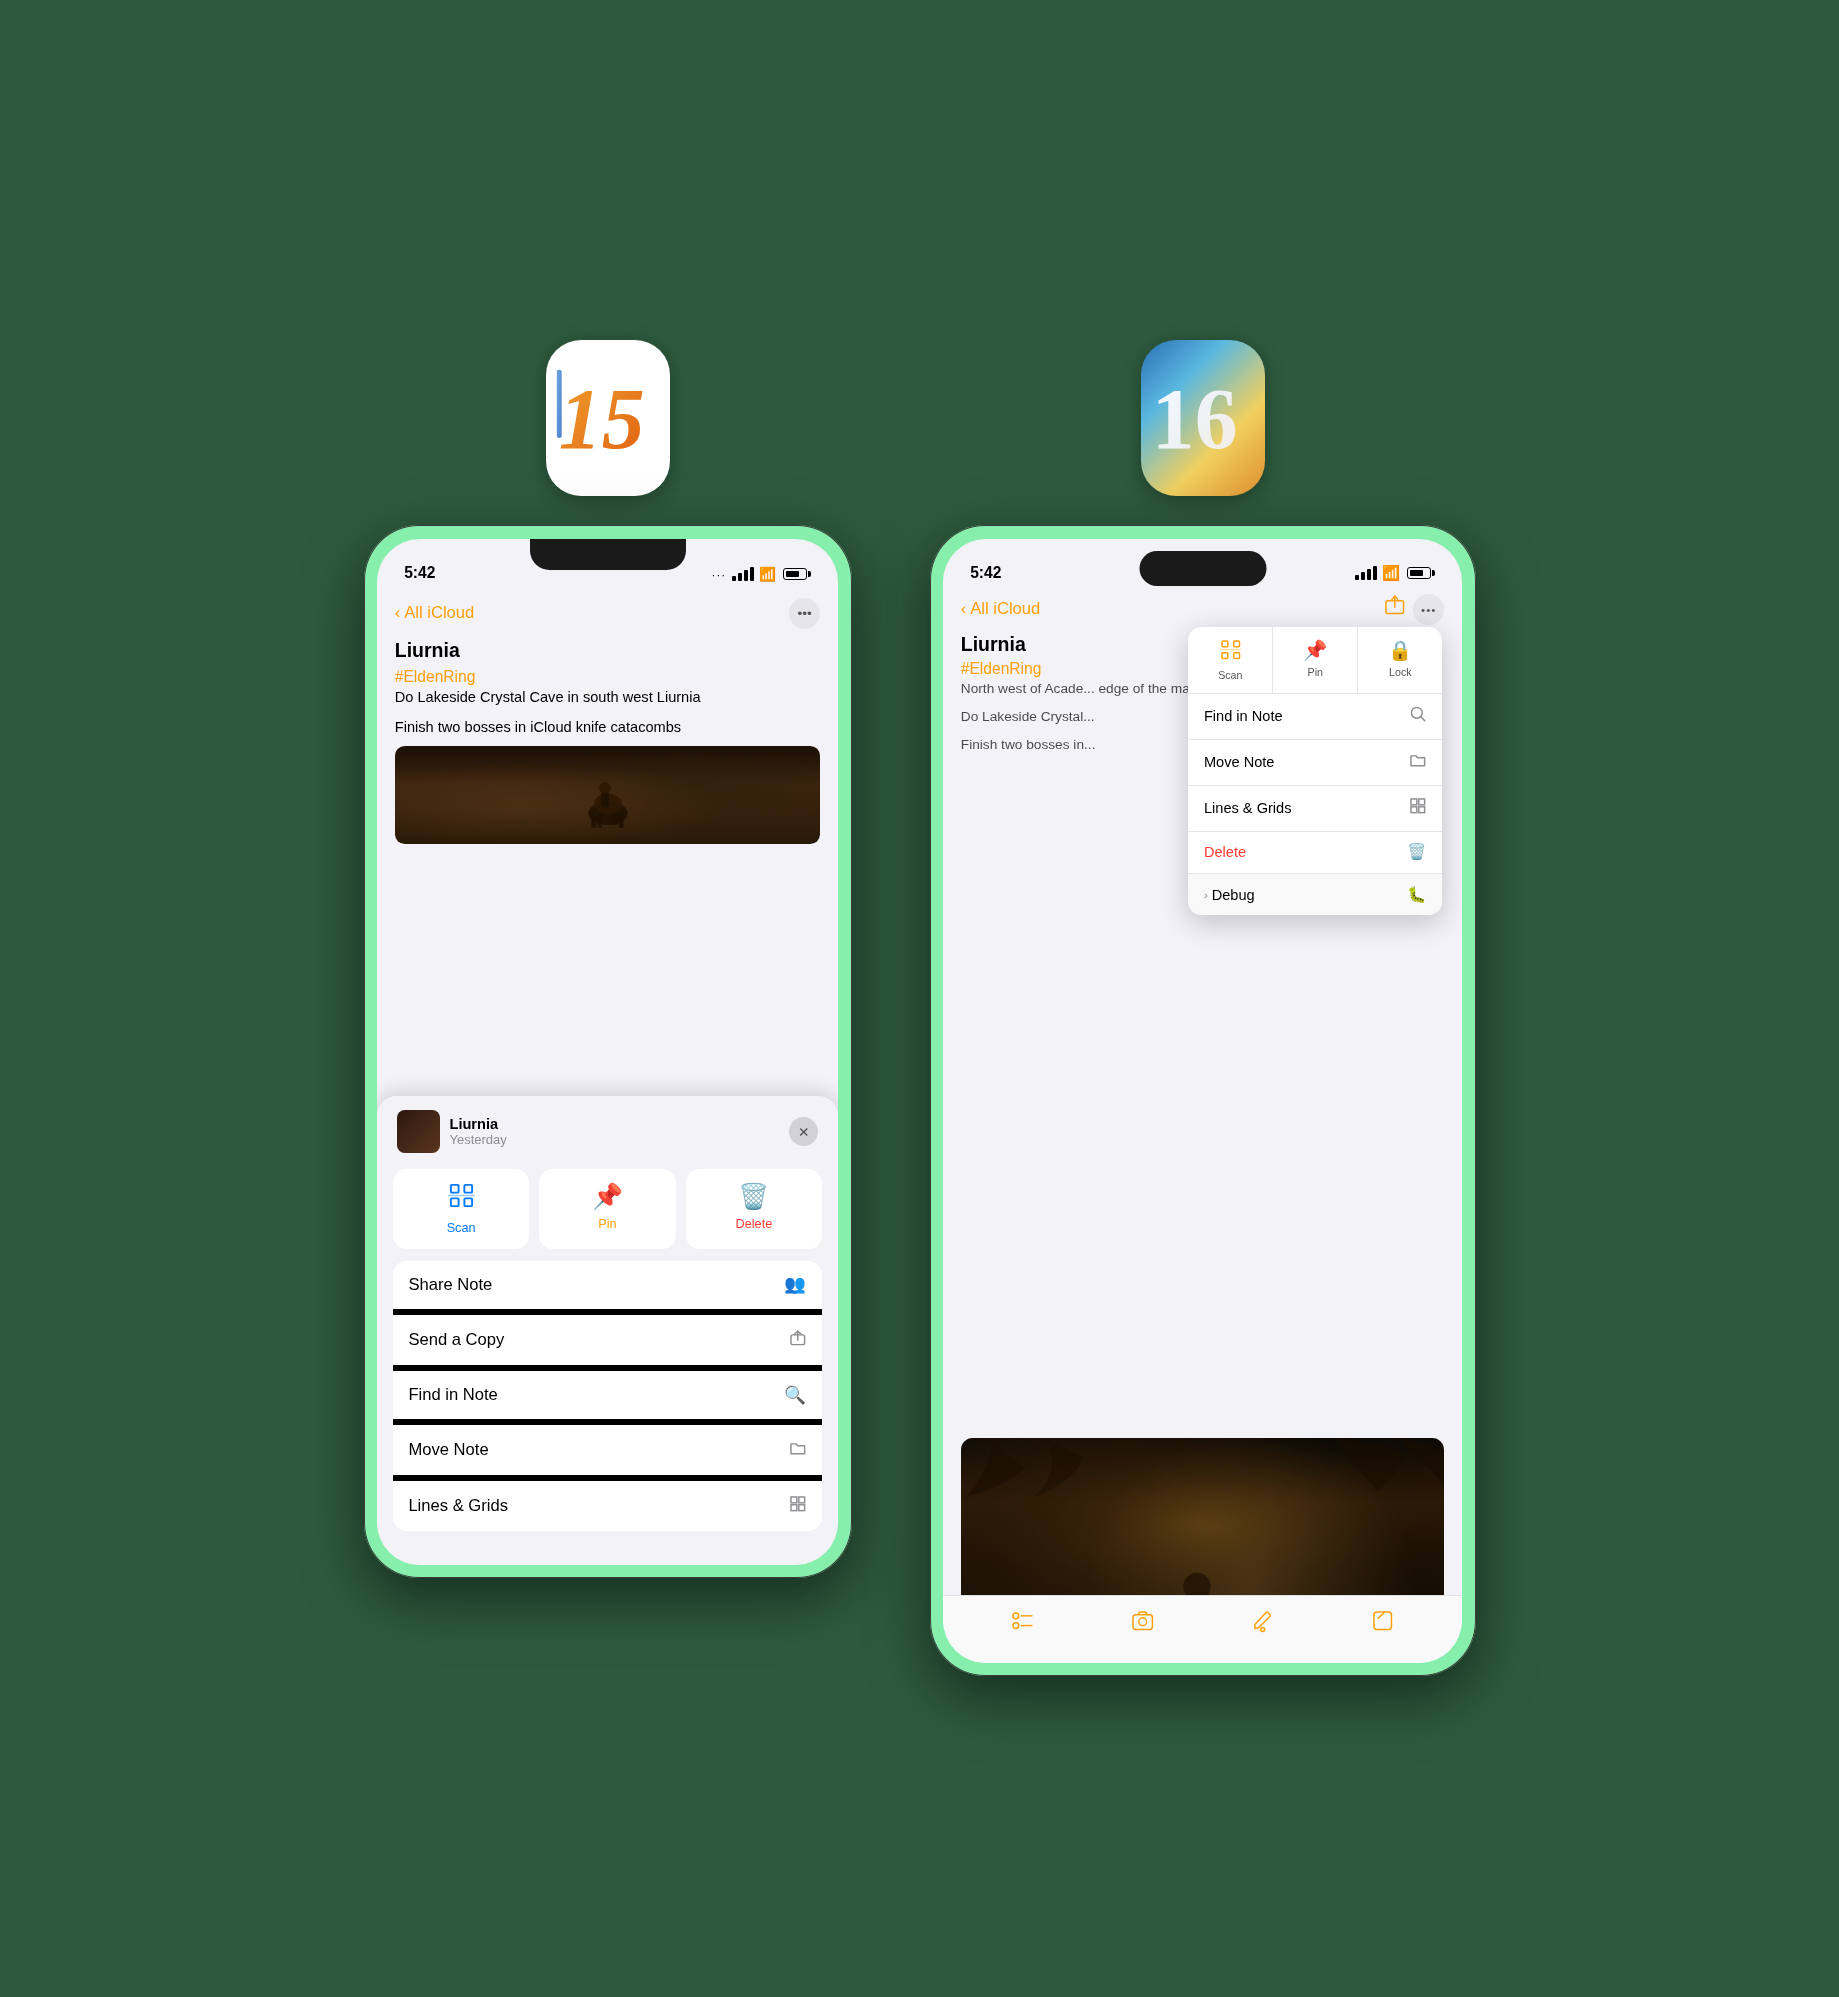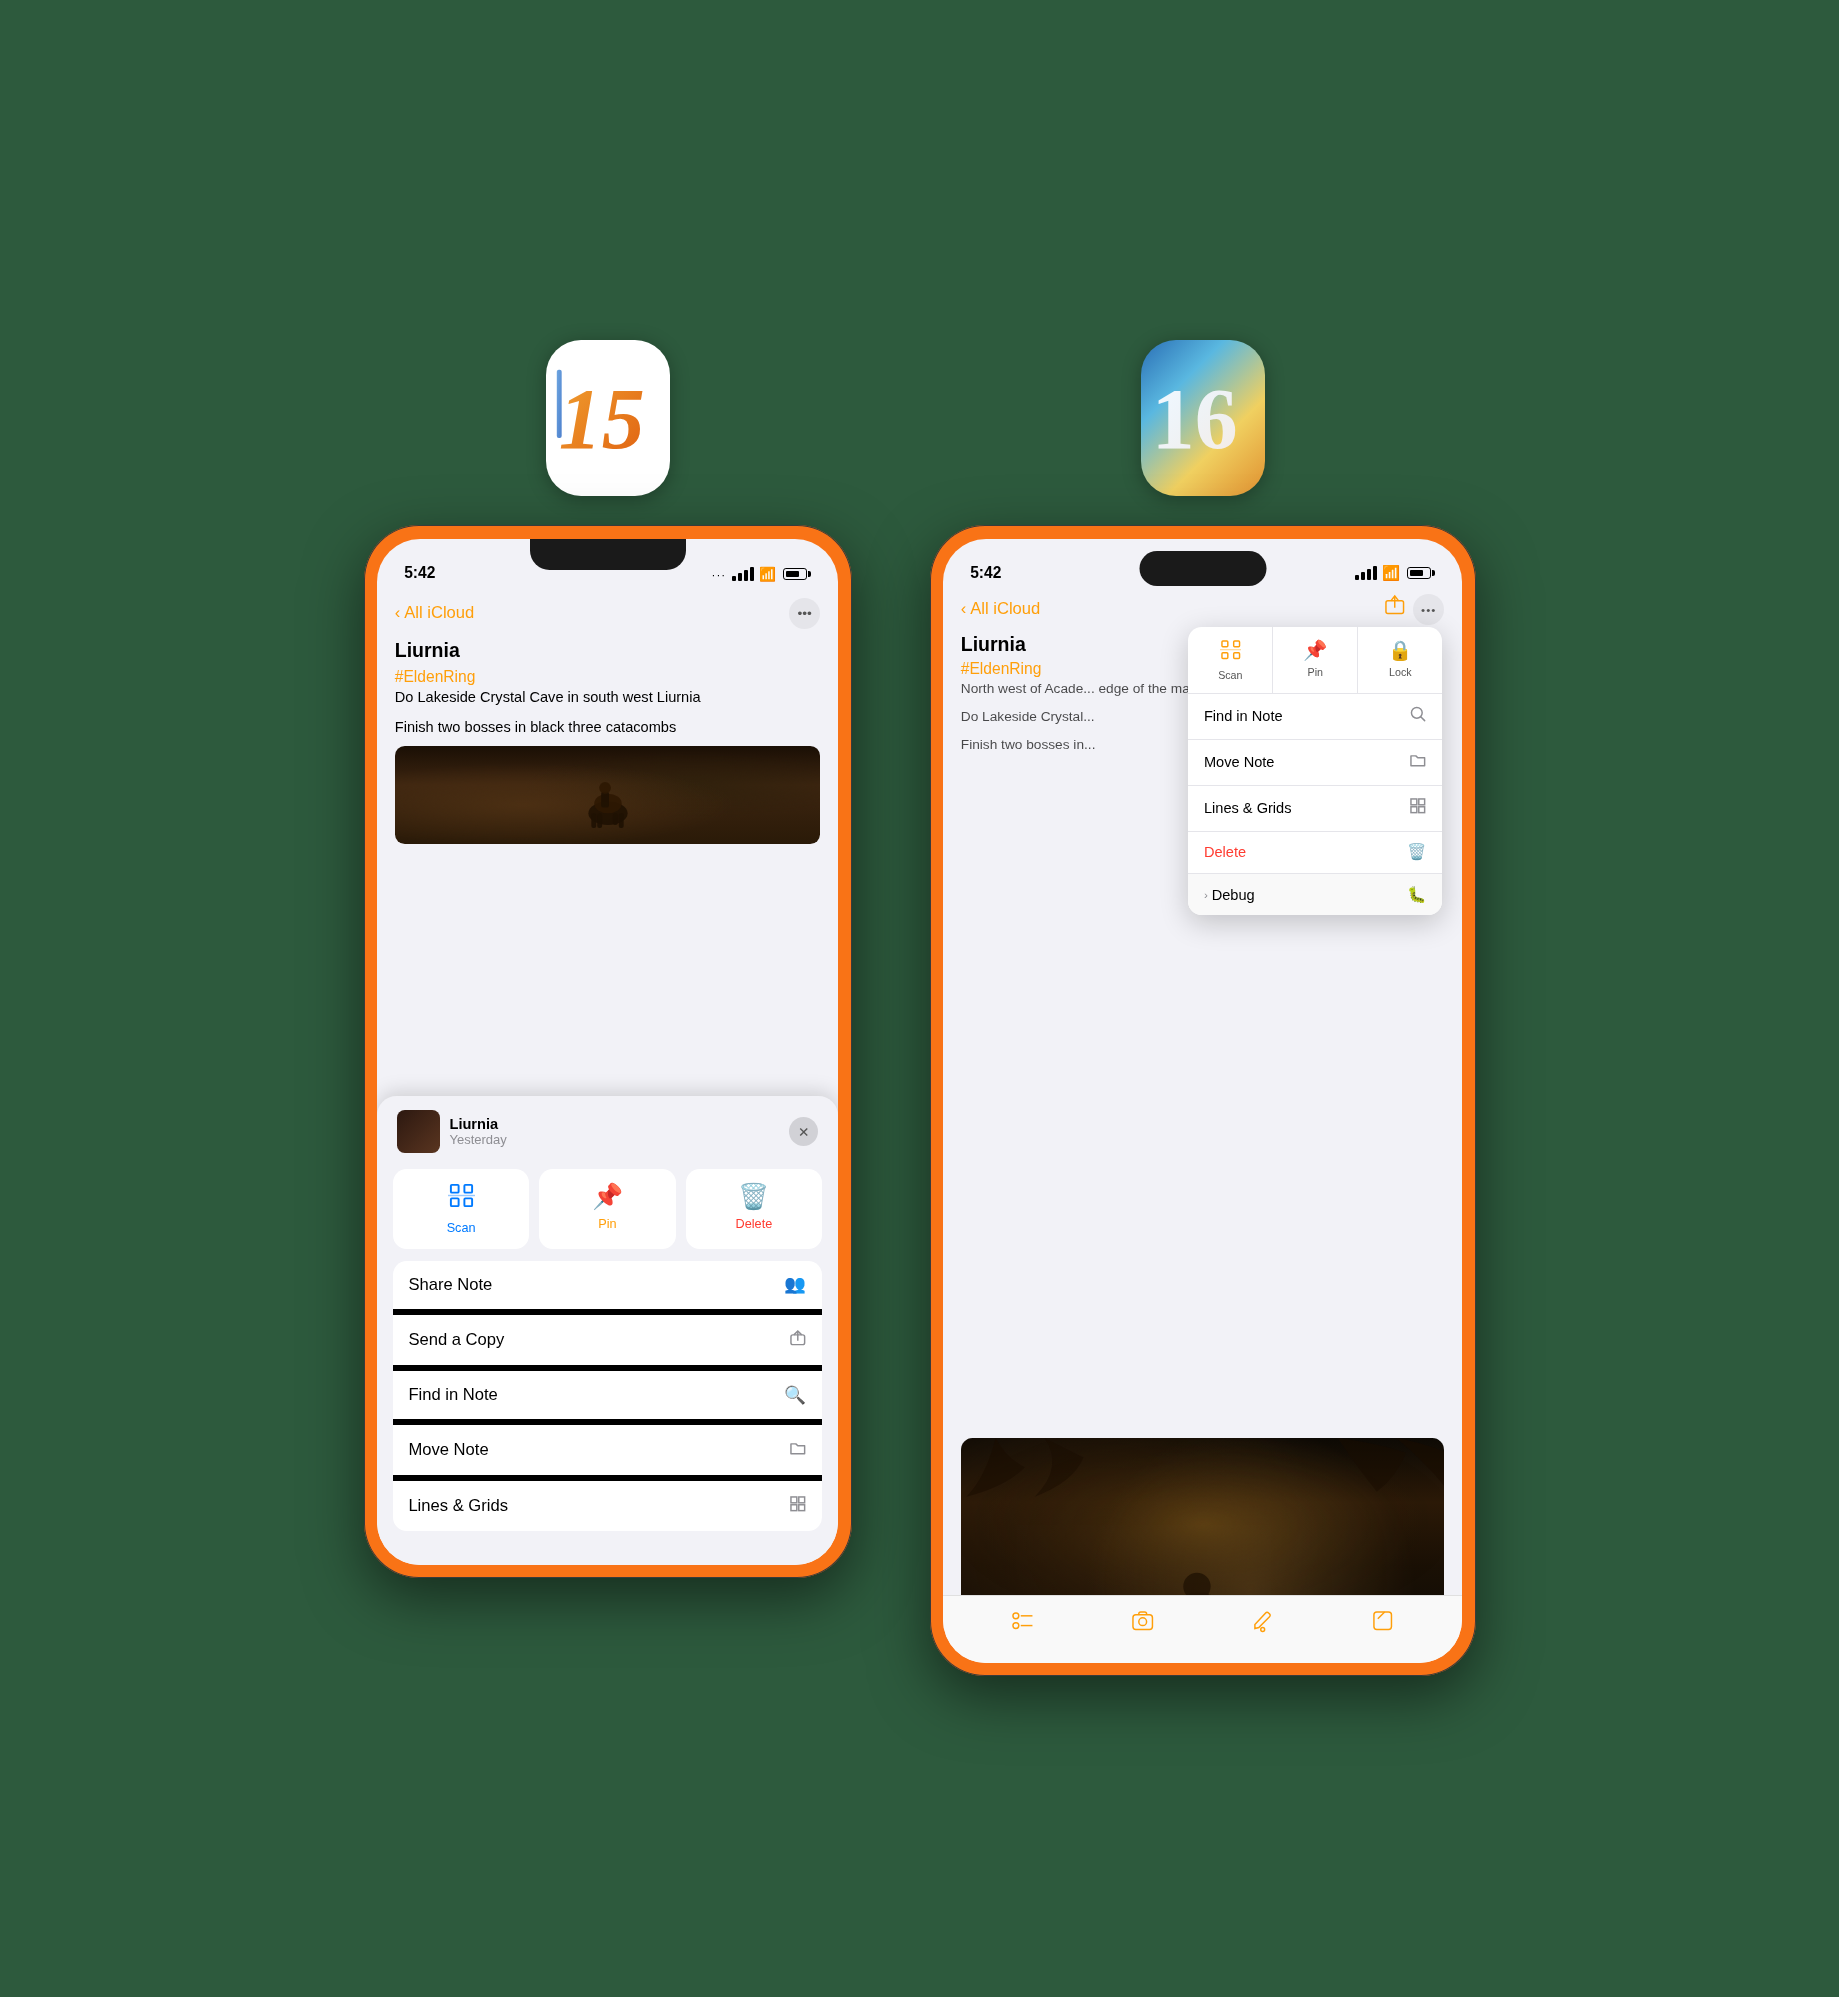--- a/index.html
+++ b/index.html
@@ -48,21 +48,21 @@
     .ios15-icon {
       background: white;
       color: #e8873a;
       font-style: italic;
     }
 
     
     .phone-frame {
       width: 488px;
       height: 1053px;
-      background: #f97316;
+      background: #86efac;
       border-radius: 55px;
       padding: 13.7px;
       box-shadow: 0 19.5px 59px rgba(0,0,0,0.5), inset 0 0 0 1px #3a3a3a;
       position: relative;
     }
 
     .phone-screen {
       width: 100%;
       height: 100%;
       background: #f2f2f7;
@@ -594,21 +594,21 @@
             </div>
           </div>
 
           <div style="padding: 0 17.6px 5.9px;">
             <div class="nav-title">Liurnia</div>
           </div>
 
           <div class="note-body-scroll">
             <div class="note-tag">#EldenRing</div>
             <div class="note-text">Do Lakeside Crystal Cave in south west Liurnia</div>
-            <div class="note-text">Finish two bosses in black three catacombs</div>
+            <div class="note-text">Finish two bosses in iCloud knife catacombs</div>
 
             <div class="note-image">
               <div class="note-image-content"></div>
 
               <svg class="horse-rider-sm" viewBox="0 0 50 55" xmlns="http://www.w3.org/2000/svg">
                 <ellipse cx="25" cy="38" rx="20" ry="12" fill="#1a0d00" opacity="0.9"></ellipse>
                 <ellipse cx="25" cy="28" rx="14" ry="10" fill="#2a1500" opacity="0.9"></ellipse>
                 <rect x="18" y="16" width="8" height="16" rx="2" fill="#1a0d00" opacity="0.9"></rect>
                 <circle cx="22" cy="12" r="6" fill="#2a1500" opacity="0.9"></circle>
                 <rect x="8" y="38" width="5" height="15" rx="2" fill="#1a0d00" opacity="0.9"></rect>

